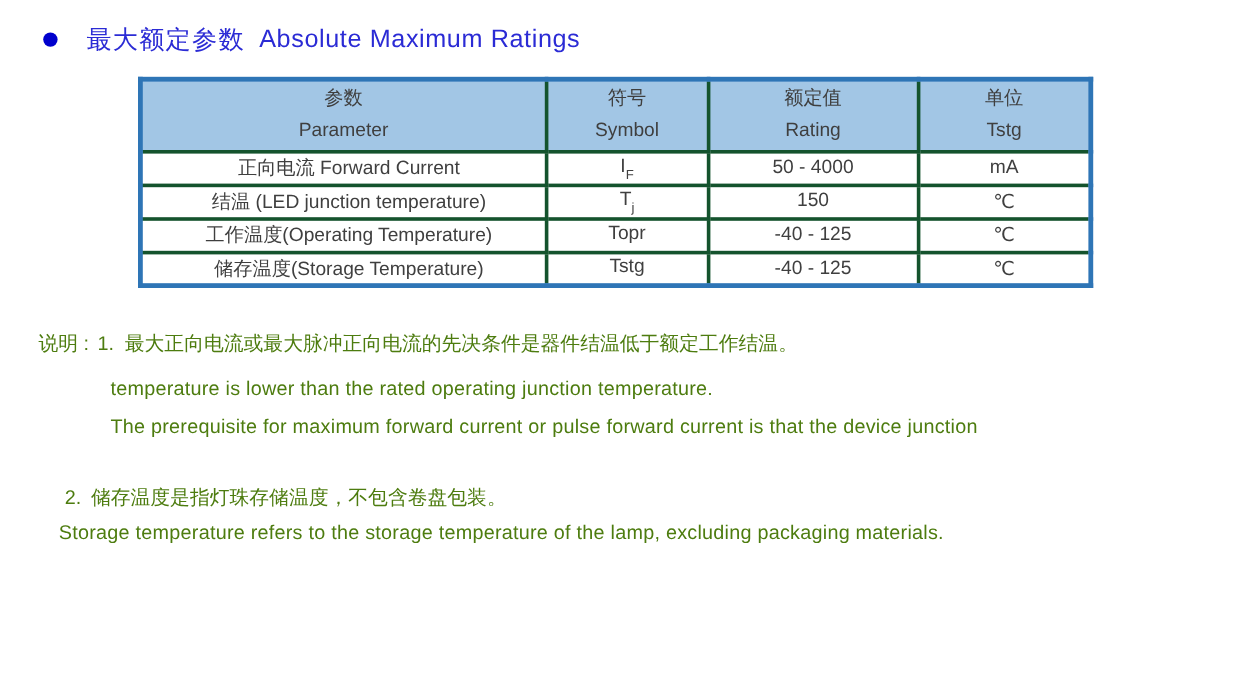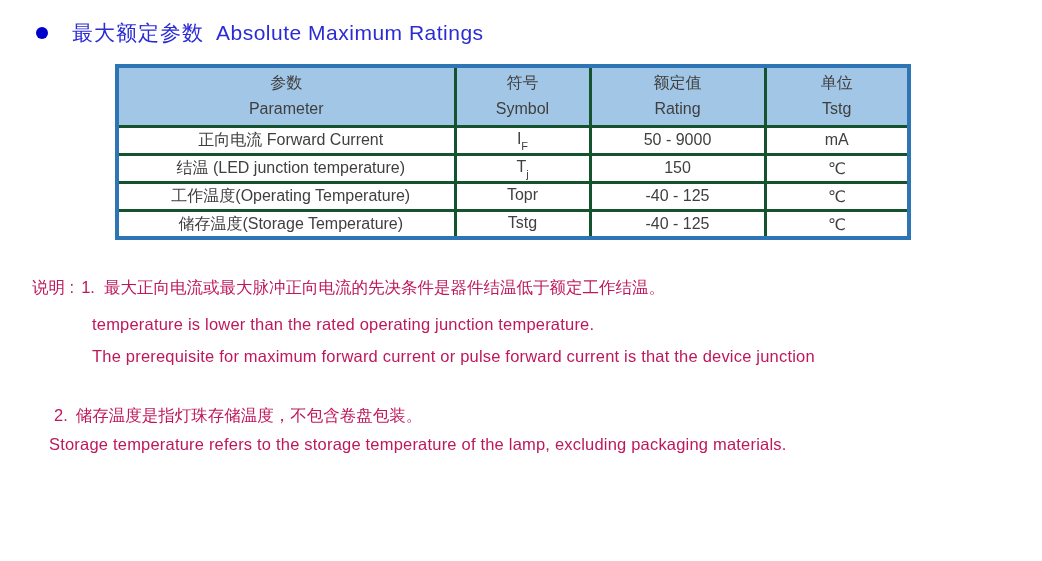--- a/index.html
+++ b/index.html
@@ -51,21 +51,21 @@
   }
   table.ratings td { height:28px; text-align:center; }
   td.param { text-align:left; padding-left:9px; }
   col.c-param { width:338px; }
   col.c-sym   { width:135px; }
   col.c-rate  { width:175px; }
   col.c-unit  { width:144px; }
   sub.sym-sub { font-size:11px; position:relative; top:2px; }
 
   
-  .notes { margin-top:34px; font-size:16.5px; color:#be185d; }
+  .notes { margin-top:34px; font-size:16.5px; color:#4d7c0f; }
   .note1-zh { margin-left:32px; line-height:26px; }
   .note-label { }
   .note-no { margin-left:7px; }
   .note-zh-text { margin-left:9px; }
   .note1-en { margin-left:92px; margin-top:8px; line-height:32px; letter-spacing:0.2px; }
   .note2-zh { margin-left:54px; margin-top:30px; line-height:26px; }
   .note2-zh .note-zh-text { margin-left:8px; }
   .note2-en { margin-left:49px; margin-top:7px; letter-spacing:0.2px; }
 </style>
 </head>
@@ -103,21 +103,21 @@
         <th>
           <div>单位</div>
           <div>Tstg</div>
         </th>
       </tr>
     </thead>
     <tbody>
       <tr>
         <td class="param">正向电流  Forward Current</td>
         <td><span>I</span><sub class="sym-sub">F</sub></td>
-        <td>50 - 9000</td>
+        <td>50 - 4000</td>
         <td>mA</td>
       </tr>
       <tr>
         <td class="param">结温  (LED junction temperature)</td>
         <td><span>T</span><sub class="sym-sub">j</sub></td>
         <td>150</td>
         <td>℃</td>
       </tr>
       <tr>
         <td class="param">工作温度(Operating Temperature)</td>

